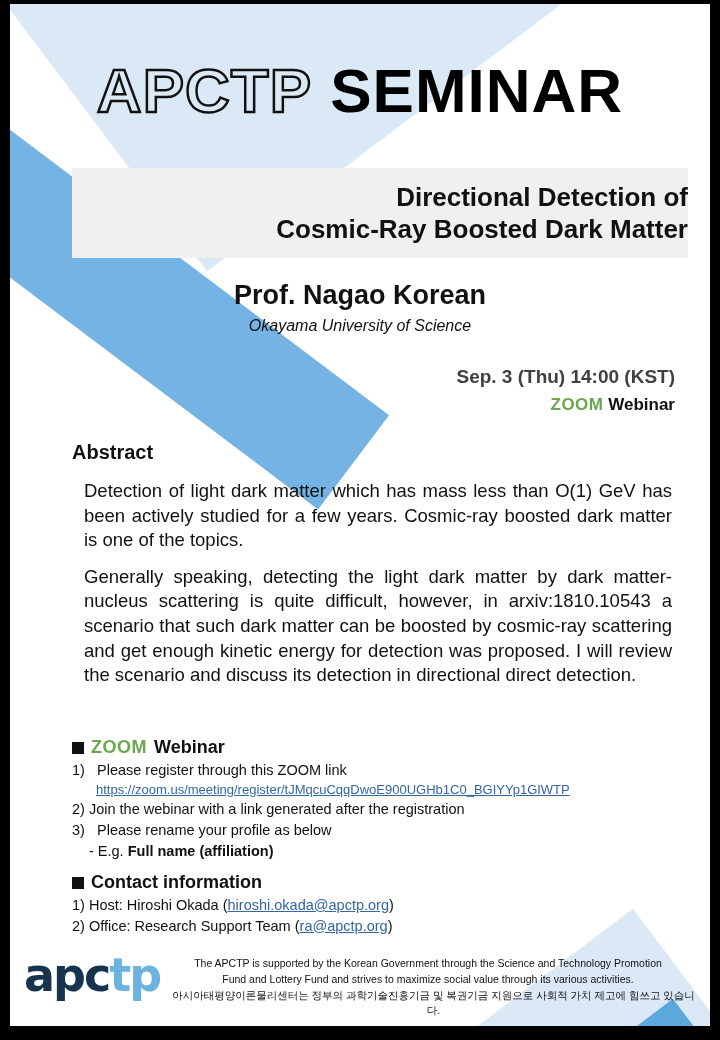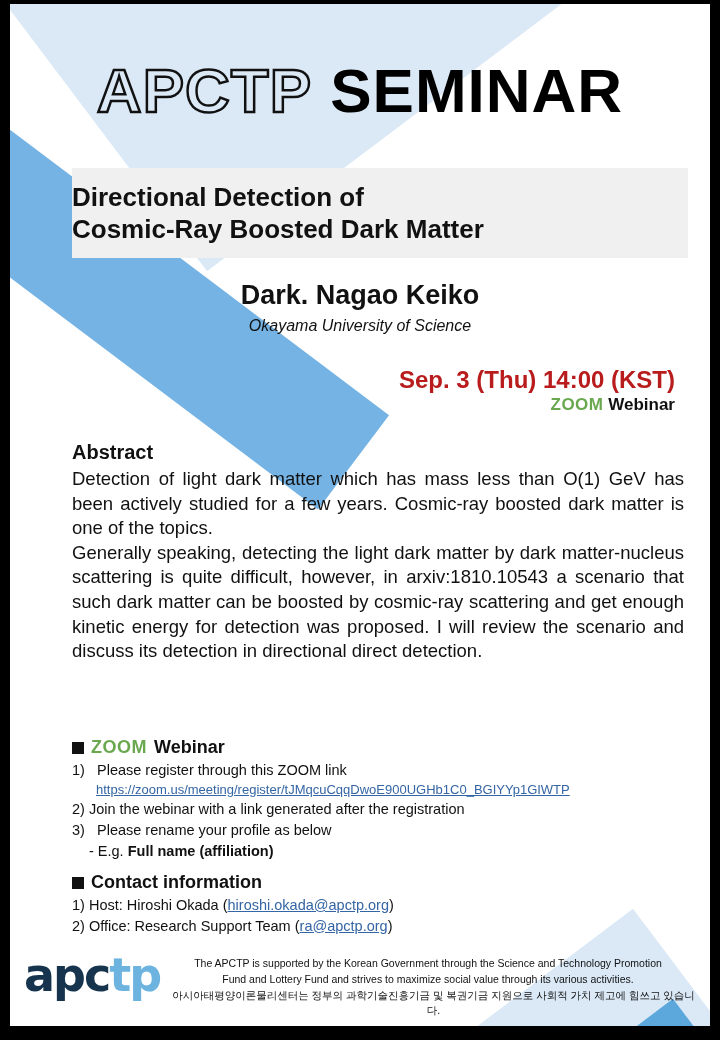--- a/index.html
+++ b/index.html
@@ -72,21 +72,21 @@
     paint-order:stroke fill;
   }
   #headline .solid { color:#000; }
 
   
   #title-block {
     position:absolute; left:62px; top:164px;
     width:616px; height:90px;
     background:#f0f0f0;
     display:flex; flex-direction:column;
-    align-items:flex-start; justify-content:center;
+    align-items:flex-end; justify-content:center;
     z-index:3;
   }
   #title-block .tline {
     font-size:26px; font-weight:bold; color:#111;
     line-height:1.25; white-space:nowrap;
   }
 
   
   #speaker-name {
     position:absolute; left:0; top:276px; width:100%;
@@ -95,42 +95,42 @@
   }
   #speaker-affil {
     position:absolute; left:0; top:313px; width:100%;
     text-align:center;
     font-size:16px; font-style:italic; color:#111;
   }
 
   
   #datetime {
     position:absolute; right:35px; top:362px;
-    font-size:24px; font-weight:bold; color:#b91c1c;
+    font-size:19px; font-weight:bold; color:#404040;
     text-align:right;
   }
   #platform {
     position:absolute; right:35px; top:391px;
     font-size:17px; font-weight:bold; color:#111;
     text-align:right;
   }
   .zoom-green { color:#6aa84f; font-weight:bold; letter-spacing:.5px; }
 
   
   #abstract-heading {
     position:absolute; left:62px; top:437px;
     font-size:20px; font-weight:bold; color:#111;
   }
   #abstract-body {
     position:absolute; left:62px; top:463px;
     width:612px;
     font-size:18.5px; line-height:1.33; color:#111;
     text-align:justify;
   }
-  #abstract-body p { margin:0; }
+  #abstract-body p { margin:12px; }
   #abstract-body p + p { margin-top:0px; }
 
   
   #zoom-section { position:absolute; left:62px; top:733px; width:620px; }
   #contact-section { position:absolute; left:62px; top:868px; width:620px; }
 
   .sec-head {
     font-size:18px; font-weight:bold; color:#111;
     display:flex; align-items:center; gap:7px;
     margin-bottom:2px; white-space:nowrap;
@@ -187,21 +187,21 @@
 
     <div id="headline">
       <span class="outline">APCTP</span><span>&nbsp;</span><span class="solid">SEMINAR</span>
     </div>
 
     <div id="title-block">
       <div class="tline">Directional Detection of</div>
       <div class="tline">Cosmic-Ray Boosted Dark Matter</div>
     </div>
 
-    <div id="speaker-name">Dark. Nagao Keiko</div>
+    <div id="speaker-name">Prof. Nagao Korean</div>
     <div id="speaker-affil">Okayama University of Science</div>
 
     <div id="datetime">Sep. 3 (Thu) 14:00 (KST)</div>
     <div id="platform">
       <span class="zoom-green">ZOOM</span>
       <span>Webinar</span>
     </div>
 
     <div id="abstract-heading">Abstract</div>
     <div id="abstract-body">

